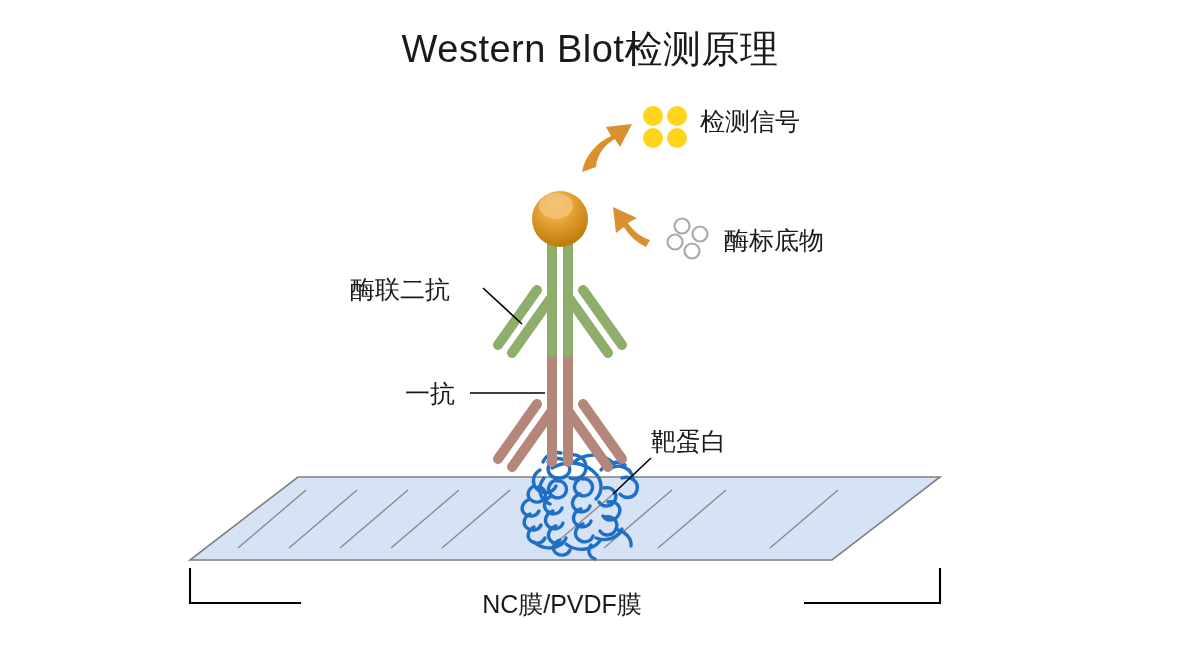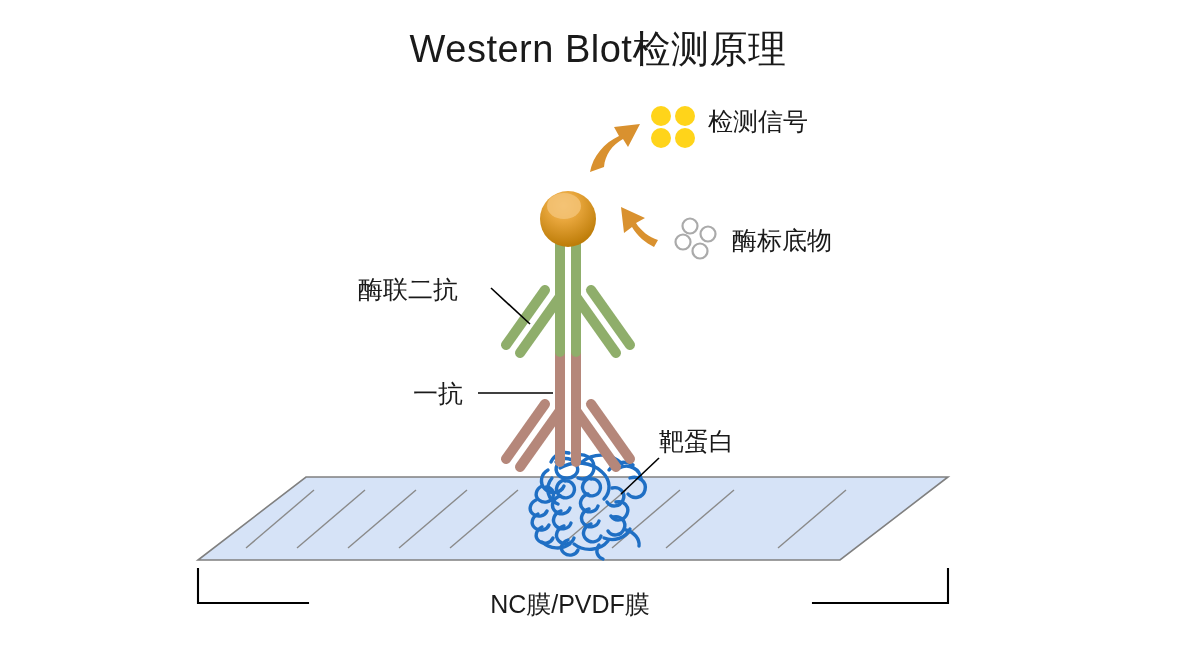--- a/index.html
+++ b/index.html
@@ -9,21 +9,21 @@
   }
   body {
     width: 1181px;
     height: 650px;
     position: relative;
     overflow: hidden;
     font-family: "Liberation Sans", "DejaVu Sans", sans-serif;
   }
   #diagram-root {
     position: absolute;
-    left: 8px;
+    left: 0;
     top: 0;
     width: 1064px;
     height: 650px;
   }
   .diagram-svg {
     position: absolute;
     left: 0;
     top: 0;
     width: 1181px;
     height: 650px;

